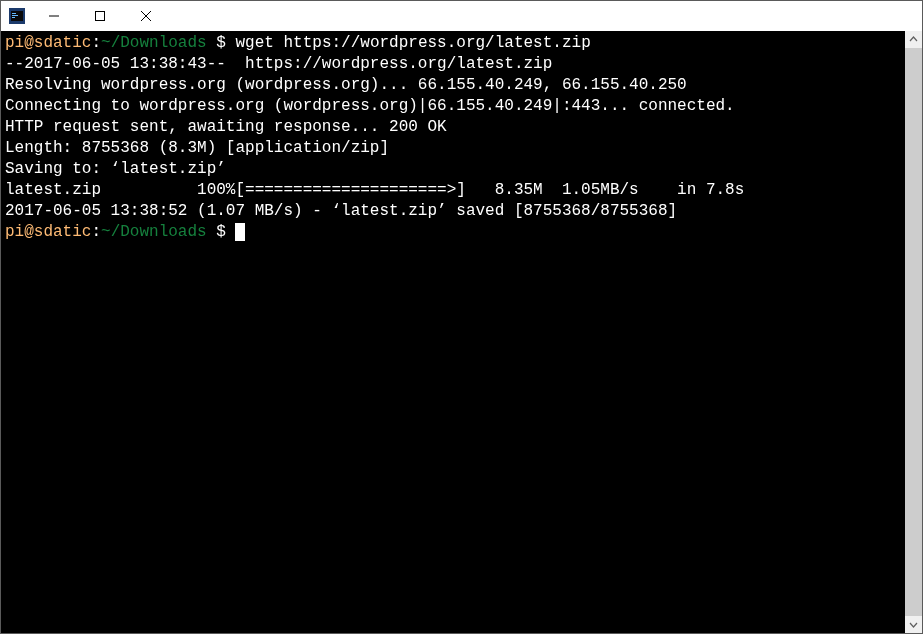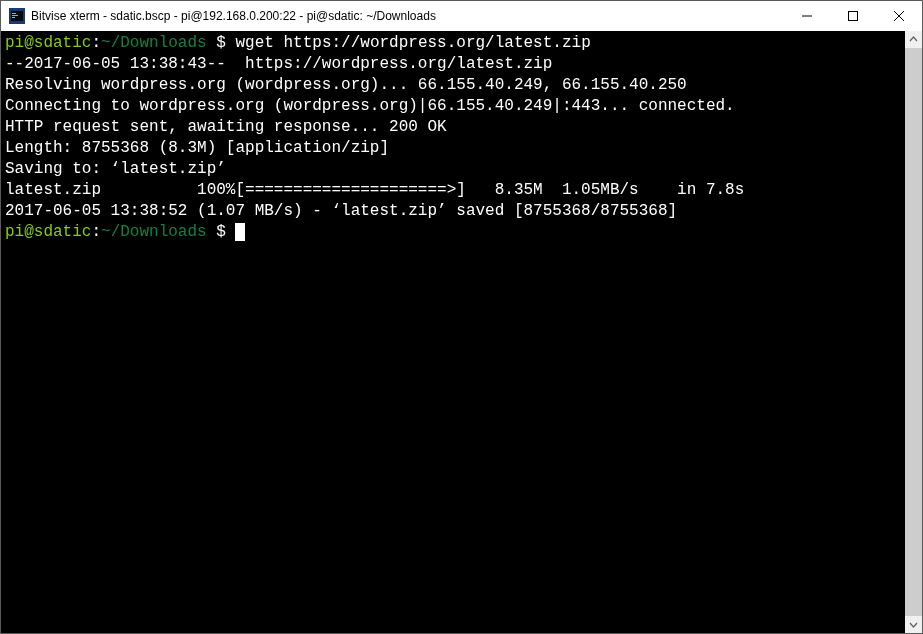--- a/index.html
+++ b/index.html
@@ -88,21 +88,21 @@
     background: #f0f0f0;
     position: relative;
   }
   .sb-thumb {
     position: absolute;
     left: 0; right: 0;
     top: 0;
     height: 100%;
     background: #cdcdcd;
   }
-  .green { color: #84cc16; margin-top: 32px; }
+  .green { color: #fdba74; margin-top: 32px; }
   .blue  { color: #15803d; }
   .white { color: #ffffff; }
   .cursor {
     display: inline-block;
     width: 10px;
     height: 18px;
     background: #ffffff;
     vertical-align: text-bottom;
   }
   .t-line { display: block; }
@@ -115,21 +115,20 @@
   <div class="titlebar">
     <span class="icon">
       <svg width="16" height="16" viewBox="0 0 16 16">
         <rect x="0" y="0" width="16" height="16" fill="#1b3a6b"></rect>
         <rect x="2" y="3" width="12" height="10" fill="#0a0a0a"></rect>
         <rect x="3" y="5" width="4" height="1" fill="#6bf"></rect>
         <rect x="3" y="7" width="6" height="1" fill="#6bf"></rect>
         <rect x="3" y="9" width="3" height="1" fill="#6bf"></rect>
       </svg>
     </span>
-    <span class="title">Bitvise xterm - sdatic.bscp - pi@192.168.0.200:22 - pi@sdatic: ~/Downloads</span>
     <div class="win-buttons">
       <div class="win-btn">
         <svg width="10" height="10" viewBox="0 0 10 10">
             <line x1="0" y1="5" x2="10" y2="5" stroke="#000" stroke-width="1"></line>
           </svg>
       </div>
       <div class="win-btn">
         <svg width="10" height="10" viewBox="0 0 10 10">
             <rect x="0.5" y="0.5" width="9" height="9" fill="none" stroke="#000" stroke-width="1"></rect>
           </svg>

